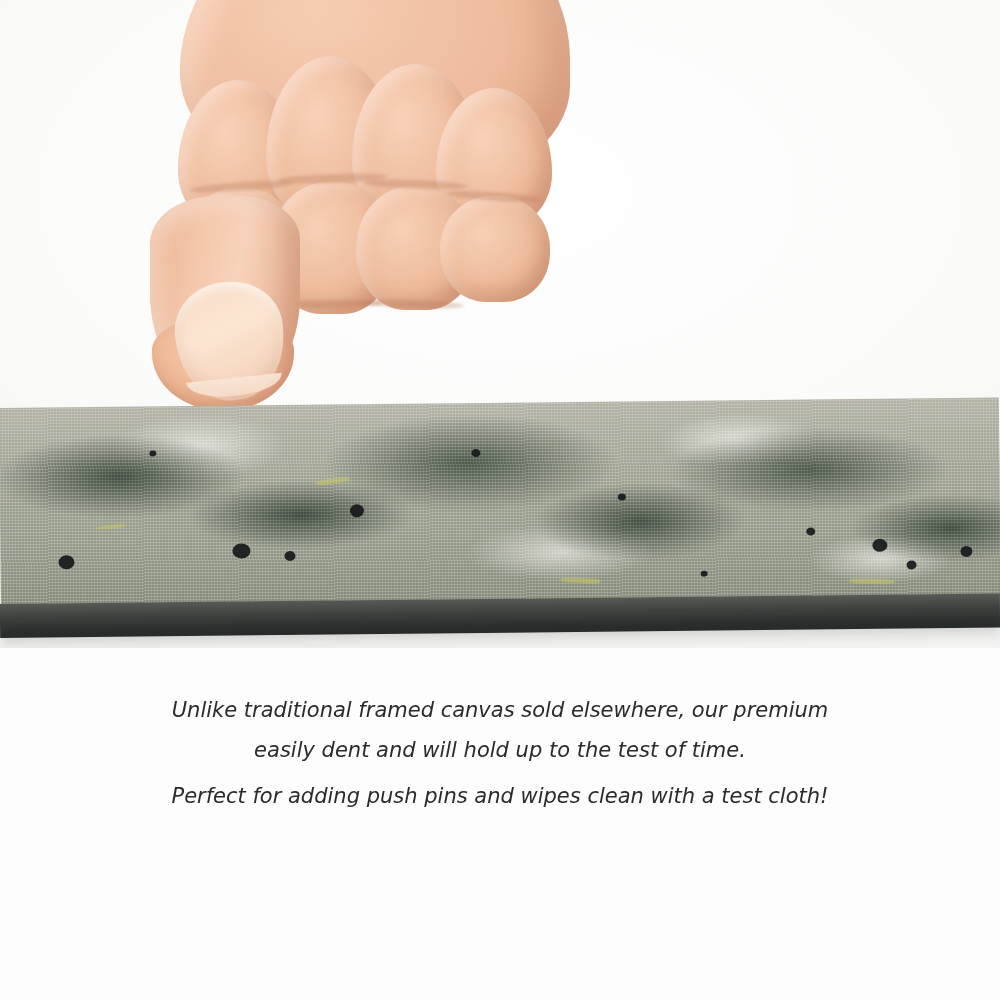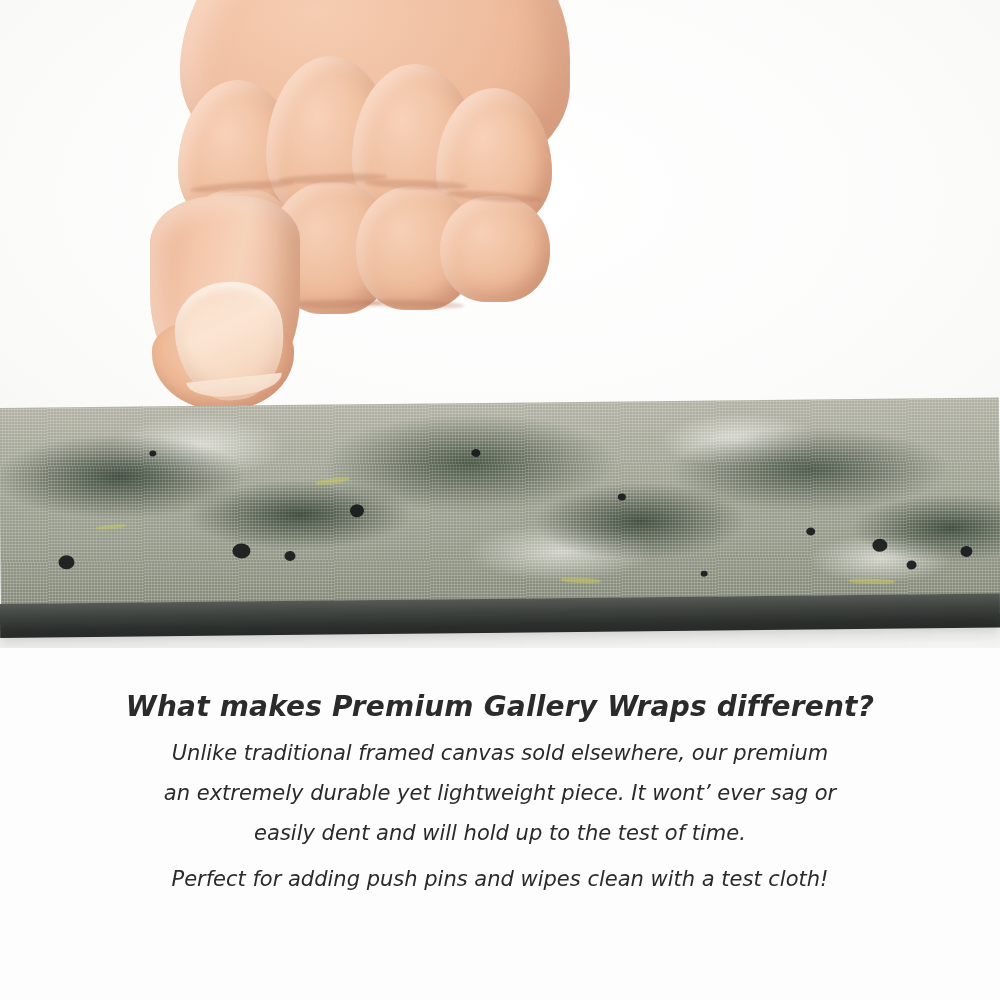--- a/index.html
+++ b/index.html
@@ -309,22 +309,20 @@
       <div class="fleck" style="left:560px; top:176px; width:40px; height:5px; transform:rotate(3deg);"></div>
       <div class="fleck" style="left:848px; top:180px; width:46px; height:5px; transform:rotate(2deg);"></div>
       <div class="fleck" style="left:96px;  top:118px; width:30px; height:4px; transform:rotate(-5deg);"></div>
     </div>
 
     <div class="canvas-depth"></div>
     <div class="canvas-shadow"></div>
   </div>
 
   <div class="caption">
-    <h2>What makes Premium Gallery Wraps different?</h2>
     <p>
       <span class="line">Unlike traditional framed canvas sold elsewhere, our premium</span>
-      <span class="line">an extremely durable yet lightweight piece. It wont’ ever sag or</span>
       <span class="line">easily dent and will hold up to the test of time.</span>
       <span class="line last">Perfect for adding push pins and wipes clean with a test cloth!</span>
     </p>
   </div>
 
 </div>
 
 </body></html>

